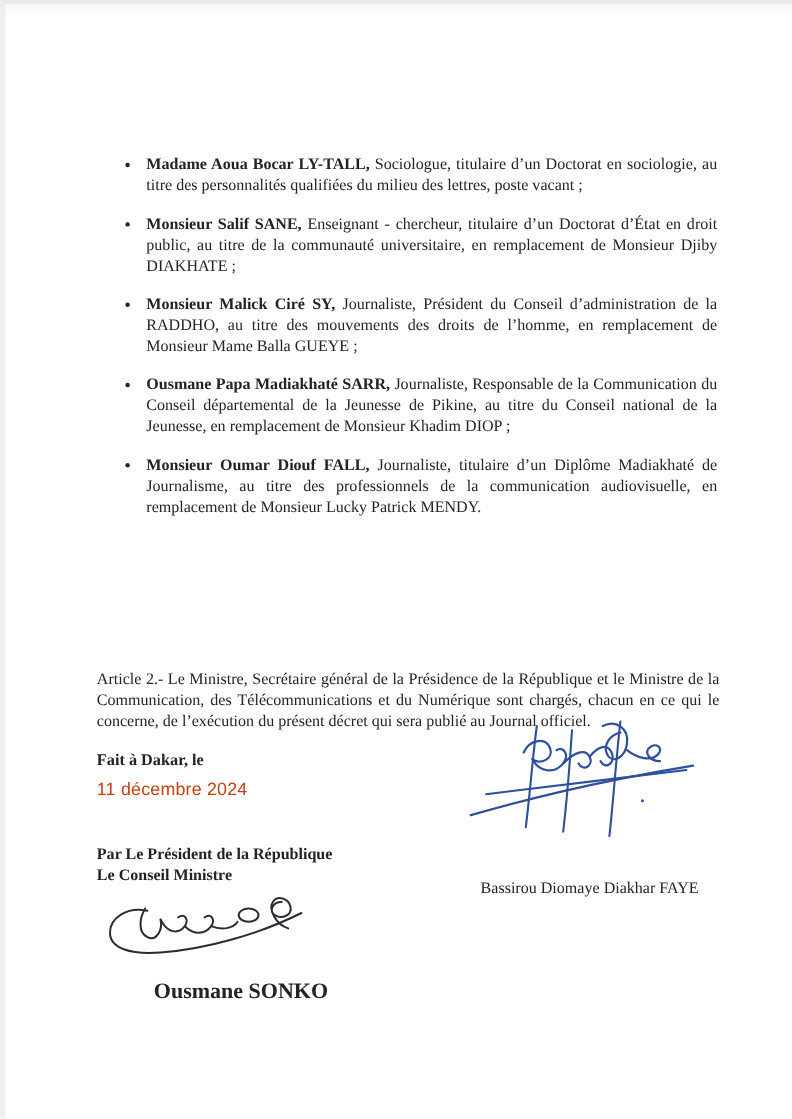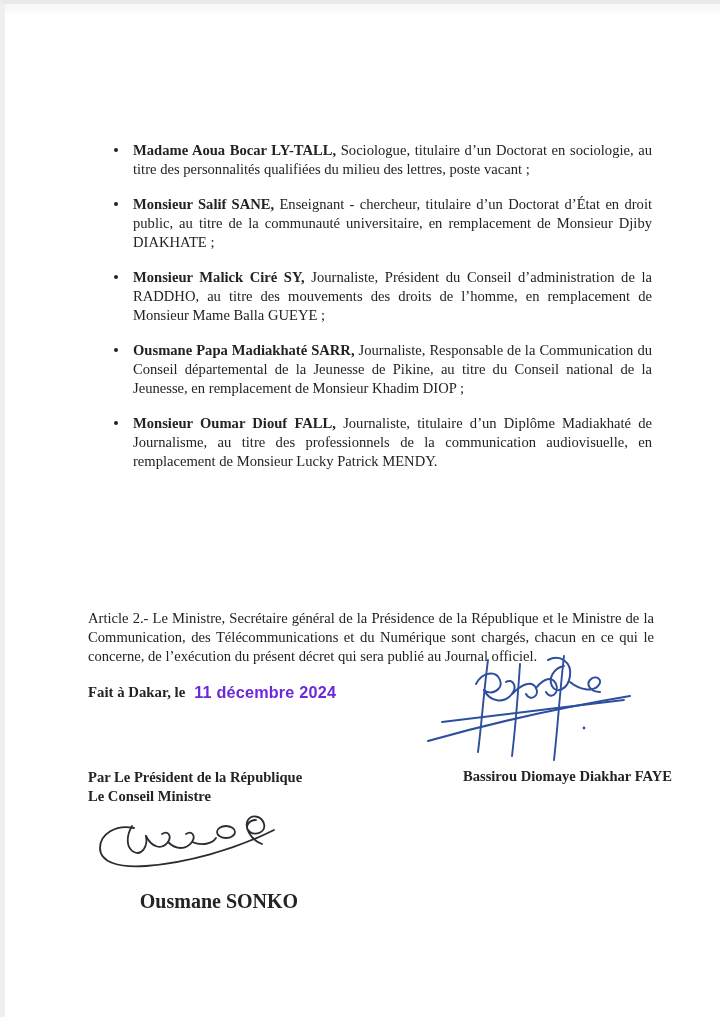--- a/index.html
+++ b/index.html
@@ -87,53 +87,54 @@
     text-justify: inter-word;
   }
   .article-label { font-weight: normal; }
 
   
   .date-line {
     position: absolute;
     left: 88px;
     top: 683px;
     display: flex;
-    align-items: center;
+    align-items: flex-start;
     gap: 9px;
     white-space: nowrap;
+    flex-direction: column;
   }
   .date-label {
     font-weight: bold;
     font-size: 14.8px;
   }
   .date-value {
     font-family: "Liberation Sans", "DejaVu Sans", sans-serif;
-    font-weight: bold;
+    font-weight: normal;
     font-size: 16.2px;
     letter-spacing: 0.2px;
-    color: #6d28d9;
+    color: #c2410c;
   }
 
   
   .sig-left-caption {
     position: absolute;
     left: 88px;
     top: 768px;
     width: 262px;
     font-weight: bold;
     font-size: 14.6px;
     line-height: 1.33;
   }
   .sig-right-caption {
     position: absolute;
     left: 400px;
-    top: 768px;
+    top: 800px;
     width: 272px;
-    text-align: right;
-    font-weight: bold;
+    text-align: center;
+    font-weight: normal;
     font-size: 14.6px;
   }
   .sig-bottom-caption {
     position: absolute;
     left: 88px;
     top: 890px;
     width: 262px;
     text-align: center;
     font-weight: bold;
     font-size: 20px;

